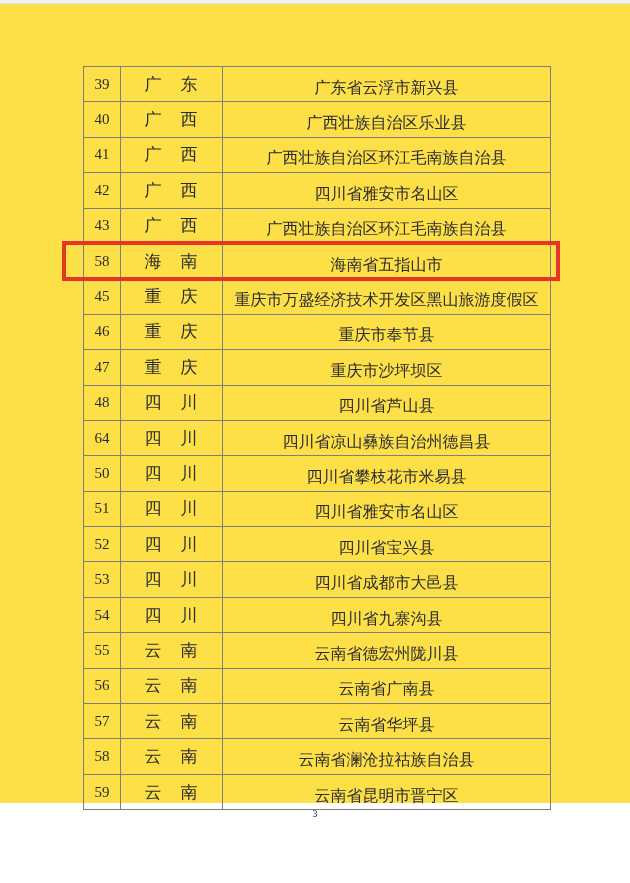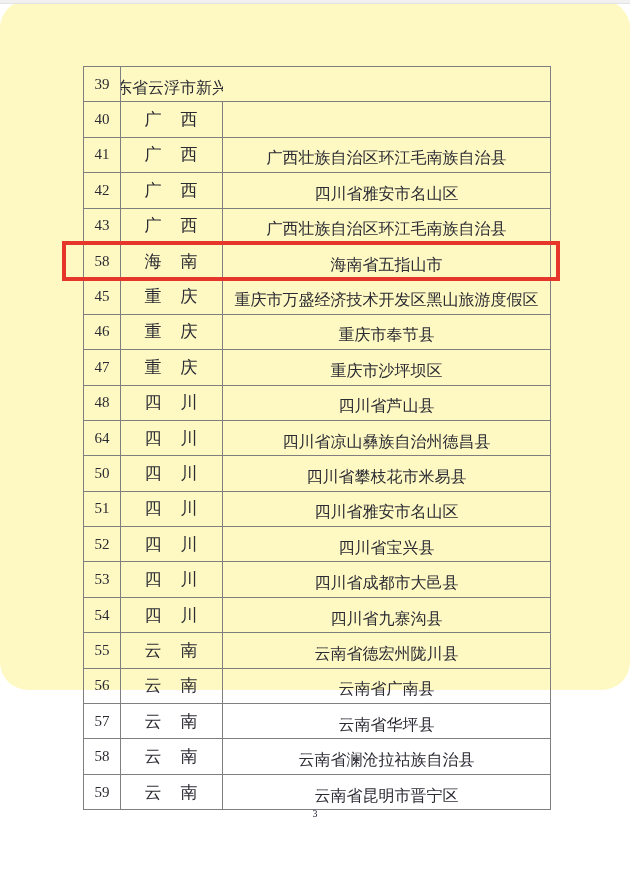--- a/index.html
+++ b/index.html
@@ -8,23 +8,22 @@
     width: 630px;
     height: 883px;
     background: #ffffff;
     font-family: "Liberation Serif", "DejaVu Serif", serif;
     overflow: hidden;
     position: relative;
   }
   .page {
     position: relative;
     width: 630px;
-    height: 690px;
-    background: #fef9c3;
-    border-radius: 28px;
+    height: 803px;
+    background: #fde047;
   }
   .top-strip {
     position: absolute;
     top: 0; left: 0;
     width: 100%;
     height: 3px;
     background: #f1f1f1;
     border-bottom: 1px solid #e3e3e3;
   }
   .doc-table {
@@ -91,26 +90,28 @@
 </head>
 <body>
 
 <div class="page">
   <div class="top-strip"></div>
 
   <div class="doc-table">
 
   <div class="t-row">
     <div class="t-cell cell-index">39</div>
+    <div class="t-cell cell-province">广　东</div>
     <div class="t-cell cell-region">广东省云浮市新兴县</div>
 
   </div>
       <div class="t-row">
     <div class="t-cell cell-index">40</div>
     <div class="t-cell cell-province">广　西</div>
+    <div class="t-cell cell-region">广西壮族自治区乐业县</div>
 
   </div>
       <div class="t-row">
     <div class="t-cell cell-index">41</div>
     <div class="t-cell cell-province">广　西</div>
     <div class="t-cell cell-region">广西壮族自治区环江毛南族自治县</div>
 
   </div>
       <div class="t-row">
     <div class="t-cell cell-index">42</div>

